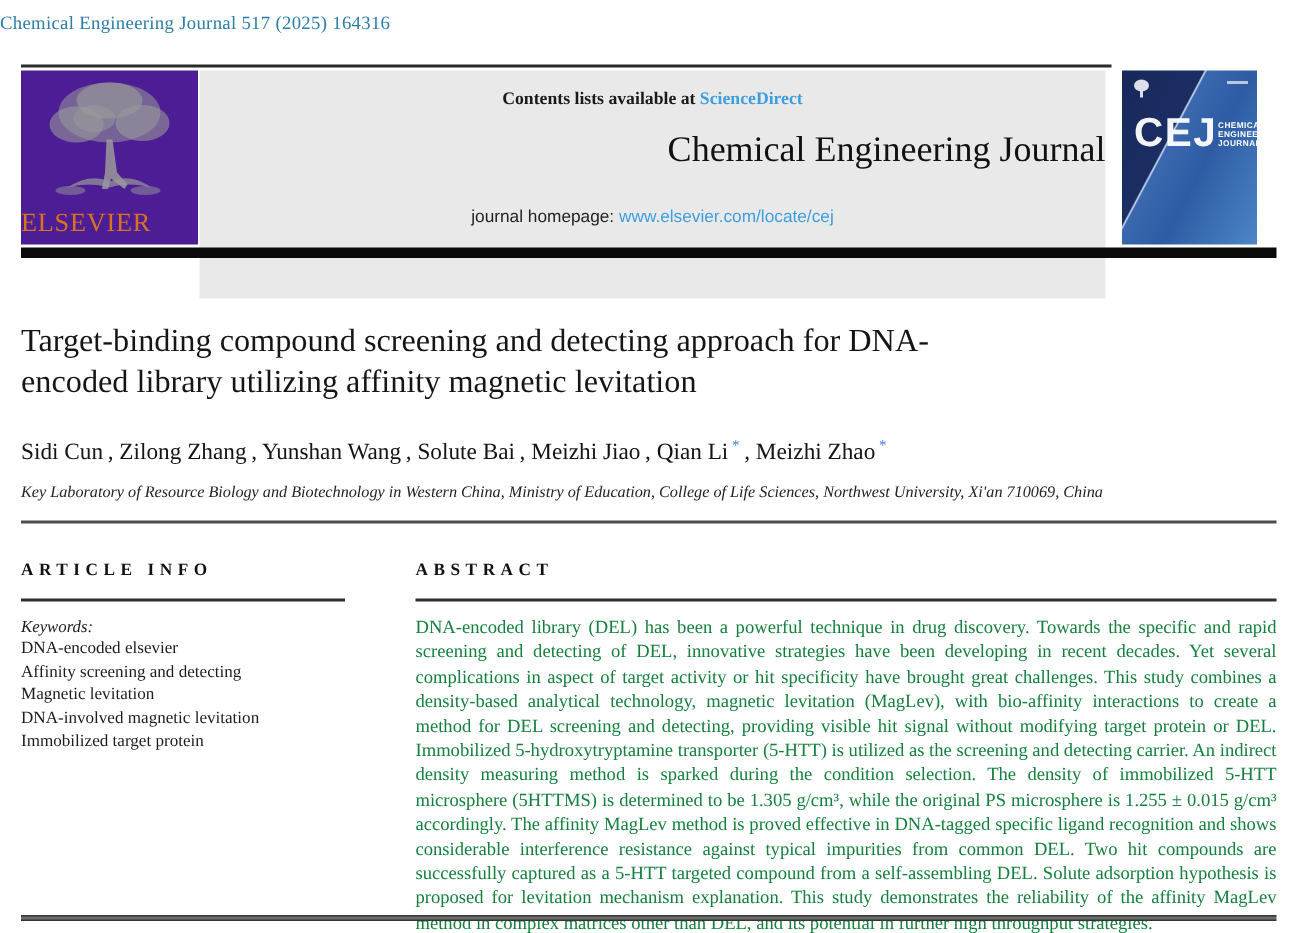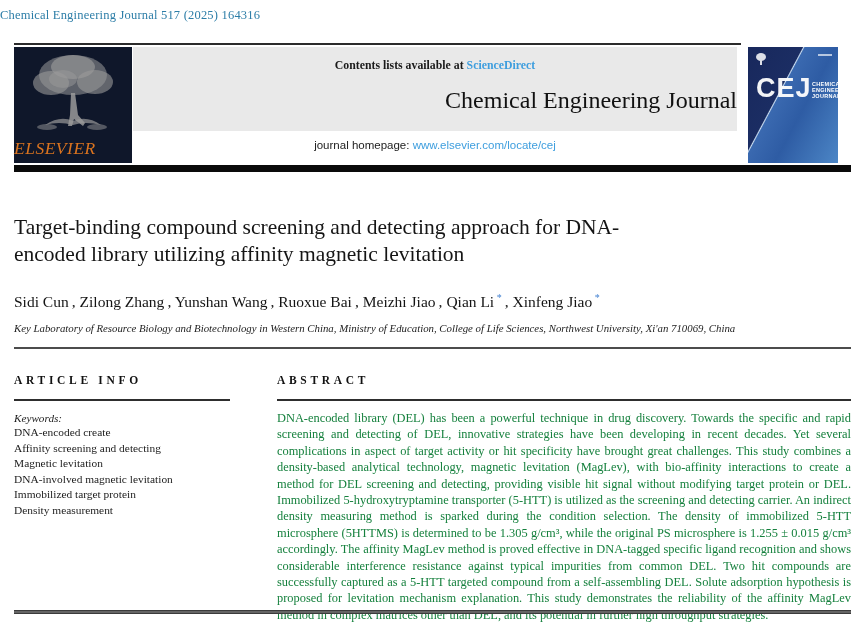--- a/index.html
+++ b/index.html
@@ -5,25 +5,25 @@
   html,body{margin:0;padding:0;background:#ffffff;}
   .page{position:relative;width:865px;height:622px;background:#fff;
         font-family:"Liberation Serif", serif;color:#1a1a1a;overflow:hidden;}
 
   
   .citation{position:absolute;top:8px;left:0;width:100%;text-align:left;
             font-size:12.5px;color:#2c7da7;letter-spacing:.2px;}
 
   
   .rule-top{position:absolute;left:14px;top:43px;width:727px;height:2px;background:#2b2b2b;}
-  .logo-area{position:absolute;left:14px;top:47px;width:118px;height:116px;background:#0f172a;font-style:italic;}
+  .logo-area{position:absolute;left:14px;top:47px;width:118px;height:116px;background:#4c1d95;}
   .logo-tree{display:block;margin:2px auto 0 auto;}
   .elsevier-word{position:absolute;left:0;bottom:4px;width:100%;text-align:left;
                  font-size:17.5px;color:#d9731f;letter-spacing:.5px;}
-  .masthead-box{position:absolute;left:133px;top:47px;width:604px;height:84px;background:#e9e9e9;}
+  .masthead-box{position:absolute;left:133px;top:47px;width:604px;height:152px;background:#e9e9e9;}
   .contents-line{position:absolute;top:11px;width:100%;text-align:center;font-size:11.8px;
                  font-weight:600;color:#1a1a1a;}
   .contents-line .sd{color:#3e9ede;font-weight:600;}
   .journal-name{position:absolute;top:40px;width:100%;text-align:right;font-size:24px;color:#111;}
   .homepage-line{position:absolute;top:92px;width:100%;text-align:center;
                  font-family:"Liberation Sans", sans-serif;font-size:11.5px;color:#222;}
   .homepage-line .url{color:#3e9ede;margin-top:31px;}
 
   
   .cover{position:absolute;left:748px;top:47px;width:90px;height:116px;overflow:hidden;
@@ -106,37 +106,36 @@
       <div>CHEMICAL</div>
       <div>ENGINEERING</div>
       <div>JOURNAL</div>
     </div>
   </div>
 
   <div class="bar-thick"></div>
 
   <div class="title">Target-binding compound screening and detecting approach for DNA-encoded library utilizing affinity magnetic levitation</div>
 
-  <div class="byline" id="authors"><span>Sidi Cun</span><span> , </span><span>Zilong Zhang</span><span> , </span><span>Yunshan Wang</span><span> , </span><span>Ruoxue Bai</span><span> , </span><span>Meizhi Jiao</span><span> , </span><span>Qian Li</span><sup class="star"> *</sup><span> , </span><span>Xinfeng Jiao</span><sup class="star"> *</sup></div>
+  <div class="byline" id="authors"><span>Sidi Cun</span><span> , </span><span>Zilong Zhang</span><span> , </span><span>Yunshan Wang</span><span> , </span><span>Solute Bai</span><span> , </span><span>Meizhi Jiao</span><span> , </span><span>Qian Li</span><sup class="star"> *</sup><span> , </span><span>Meizhi Zhao</span><sup class="star"> *</sup></div>
 
   <div class="affiliation">Key Laboratory of Resource Biology and Biotechnology in Western China, Ministry of Education, College of Life Sciences, Northwest University, Xi'an 710069, China</div>
 
   <div class="rule-mid"></div>
 
   <div class="col-left">
     <div class="sec-heading">ARTICLE INFO</div>
     <div class="sec-rule left"></div>
     <div class="keywords-label">Keywords:</div>
     <div class="keywords" id="keywords">
-        <div>DNA-encoded create</div>
+        <div>DNA-encoded elsevier</div>
         <div>Affinity screening and detecting</div>
         <div>Magnetic levitation</div>
         <div>DNA-involved magnetic levitation</div>
         <div>Immobilized target protein</div>
-        <div>Density measurement</div>
       </div>
   </div>
 
   <div class="col-right">
     <div class="sec-heading">ABSTRACT</div>
     <div class="sec-rule"></div>
     <div class="abstract-text">DNA-encoded library (DEL) has been a powerful technique in drug discovery. Towards the specific and rapid screening and detecting of DEL, innovative strategies have been developing in recent decades. Yet several complications in aspect of target activity or hit specificity have brought great challenges. This study combines a density-based analytical technology, magnetic levitation (MagLev), with bio-affinity interactions to create a method for DEL screening and detecting, providing visible hit signal without modifying target protein or DEL. Immobilized 5-hydroxytryptamine transporter (5-HTT) is utilized as the screening and detecting carrier. An indirect density measuring method is sparked during the condition selection. The density of immobilized 5-HTT microsphere (5HTTMS) is determined to be 1.305 g/cm³, while the original PS microsphere is 1.255 ± 0.015 g/cm³ accordingly. The affinity MagLev method is proved effective in DNA-tagged specific ligand recognition and shows considerable interference resistance against typical impurities from common DEL. Two hit compounds are successfully captured as a 5-HTT targeted compound from a self-assembling DEL. Solute adsorption hypothesis is proposed for levitation mechanism explanation. This study demonstrates the reliability of the affinity MagLev method in complex matrices other than DEL, and its potential in further high throughput strategies.</div>
   </div>
 
   <div class="rule-bottom"></div>

